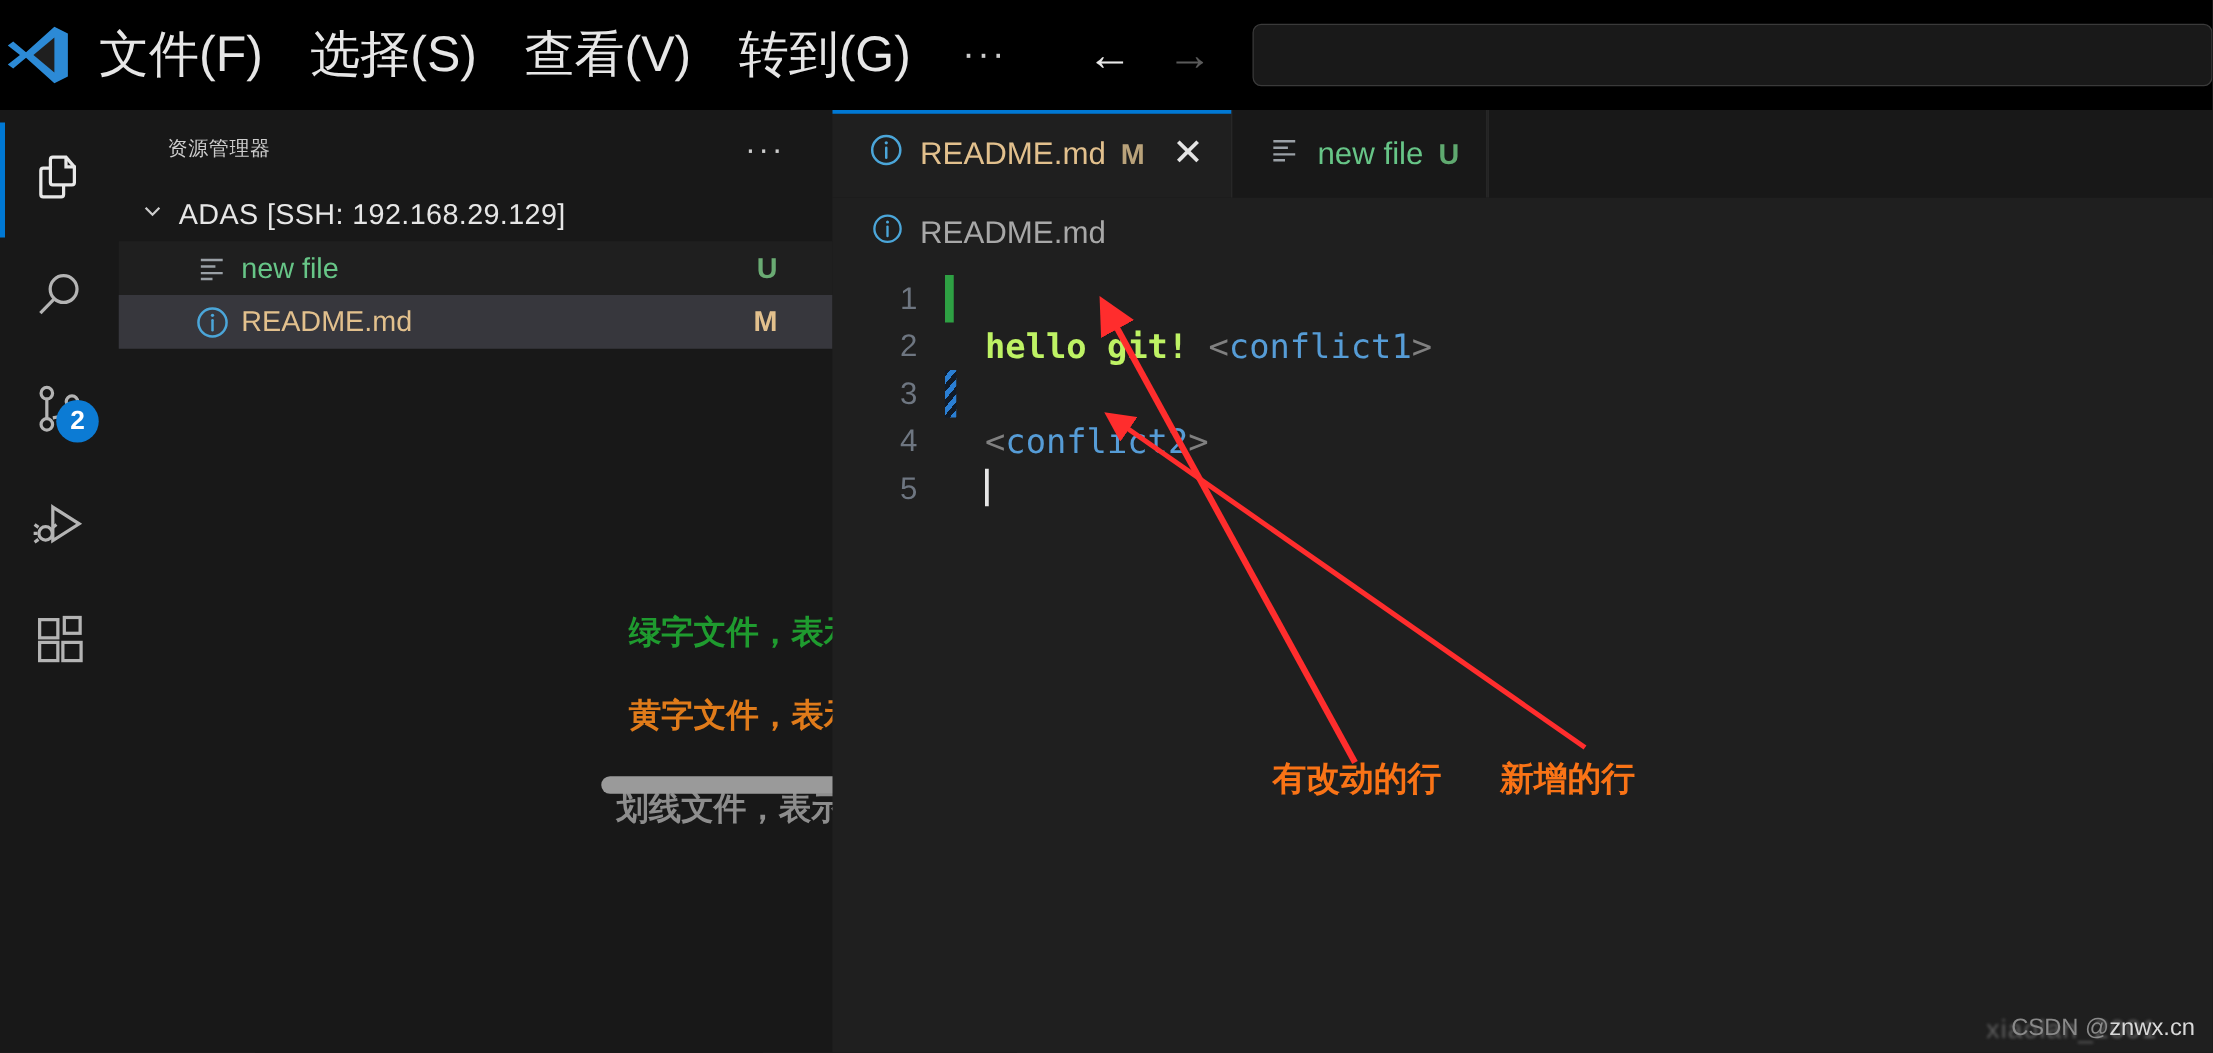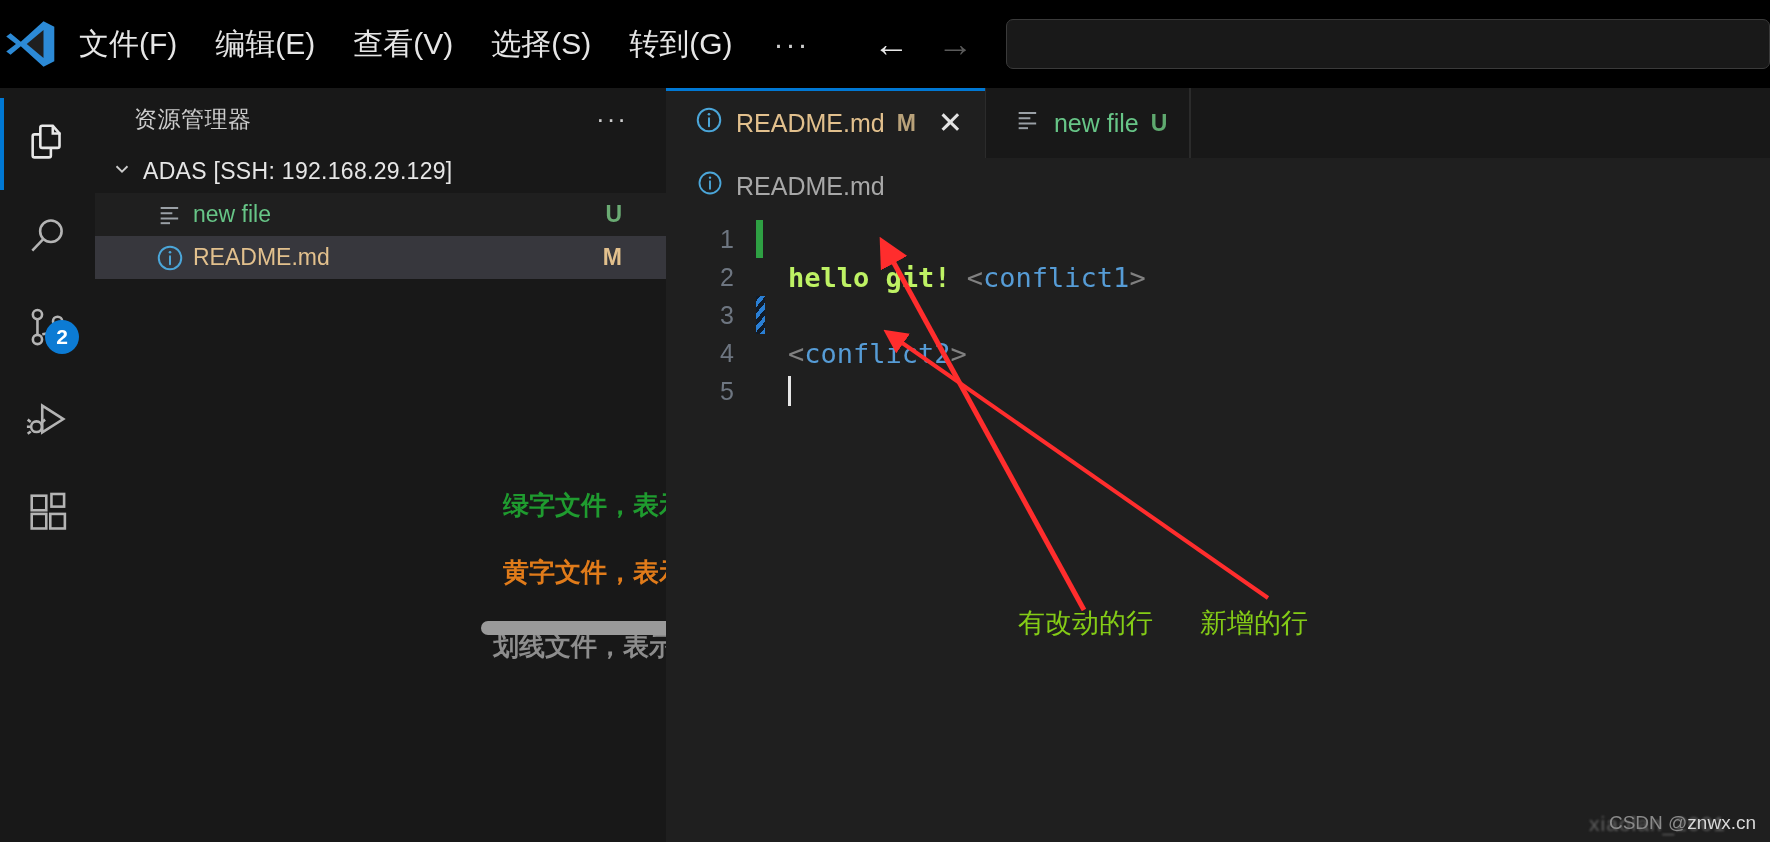--- a/index.html
+++ b/index.html
@@ -14,21 +14,21 @@
 
   
   .titlebar {
     position:absolute; left:0; top:0; width:1770px; height:88px;
     background:#000000;
     display:flex; align-items:center;
   }
   .vs-logo { width:80px; height:88px; display:flex; align-items:center; justify-content:center; }
   .menu { display:flex; align-items:center; gap:0px; }
   .menu-item {
-    color:#e6e6e6; font-size:30px; padding:6px 19px; white-space:nowrap;
+    color:#e6e6e6; font-size:40px; padding:6px 19px; white-space:nowrap;
     line-height:1.2;
   }
   .menu-dots { color:#cccccc; font-size:30px; padding:6px 22px; letter-spacing:2px; }
   .nav-arrows { display:flex; align-items:center; margin-left:38px; gap:20px; }
   .nav-arrow { font-size:36px; line-height:1; width:44px; text-align:center; }
   .nav-arrow.active { color:#e8e8e8; }
   .nav-arrow.disabled { color:#5a5a5a; }
   .searchbox {
     margin-left:28px; height:50px; width:1020px;
     border:1px solid #3a3a3a; border-radius:7px; background:#191919;
@@ -58,21 +58,21 @@
 
   
   .sidebar {
     position:absolute; left:95px; top:88px; width:571px; height:754px;
     background:#181818;
   }
   .sidebar-header {
     display:flex; align-items:center; justify-content:space-between;
     height:62px; padding:0 38px 0 39px;
   }
-  .sidebar-title { font-size:23px; color:#cccccc; letter-spacing:0.5px; }
+  .sidebar-title { font-size:16px; color:#cccccc; letter-spacing:0.5px; }
   .sidebar-dots { font-size:26px; color:#cccccc; letter-spacing:2px; }
   .tree-row {
     display:flex; align-items:center; height:43px; padding-left:14px; position:relative;
     font-size:23px;
   }
   .tree-row.root { font-weight:normal; color:#e6e6e6; letter-spacing:0.3px; padding-left:6px; }
   .tree-row.hover { background:#1f1f1f; }
   .tree-row.selected { background:#37373d; }
   .chevron { width:42px; text-align:center; font-size:20px; color:#cccccc; }
   .tree-indent { width:44px; }
@@ -145,21 +145,21 @@
   }
   .code-text { padding-left:14px; white-space:pre; }
   .tk-tag { color:#808080; }
   .tk-blue { color:#569cd6; }
   .tk-plain { color:#bef264;font-weight:bold; }
   .caret { display:inline-block; width:3px; height:30px; background:#e6e6e6; vertical-align:-5px; }
 
   
   .overlay { position:absolute; left:0; top:0; width:1770px; height:842px; pointer-events:none; }
   .red-label {
-    position:absolute; color:#84cc16; font-size:27px; font-weight:400; white-space:nowrap;text-align:center;
+    position:absolute; color:#f97316; font-size:27px; font-weight:700; white-space:nowrap;text-align:center;
   }
 
   
   .wm-csdn {
     position:absolute; right:14px; bottom:8px; font-size:19px; color:#8a8a8a;margin-top:20px;
   }
   .wm-csdn .hl { color:#d8d8d8; }
   .wm-blur {
     position:absolute; right:44px; bottom:6px; font-size:21px; color:#5f5f5f;
     letter-spacing:1px; filter:blur(1.1px);
@@ -173,23 +173,22 @@
   <div class="titlebar">
     <div class="vs-logo">
       <svg width="54" height="54" viewBox="0 0 100 100">
         <path d="M75 8 L95 18 L95 82 L75 92 L33 54 L14 70 L6 64 L24 50 L6 36 L14 30 L33 46 Z" fill="#2c8ad6"></path>
         <path d="M75 24 L75 76 L44 50 Z" fill="#1f1f1f"></path>
       </svg>
     </div>
 
     <div class="menu">
       <div class="menu-item"><span>文件(F)</span></div>
-      <div class="menu-item"><span>编辑(E)</span></div>
+      <div class="menu-item"><span>选择(S)</span></div>
       <div class="menu-item"><span>查看(V)</span></div>
-      <div class="menu-item"><span>选择(S)</span></div>
       <div class="menu-item"><span>转到(G)</span></div>
       <div class="menu-dots">···</div>
     </div>
 
     <div class="nav-arrows">
       <div class="nav-arrow active">←</div>
       <div class="nav-arrow disabled">→</div>
     </div>
 
     <div class="searchbox" title=""></div>

